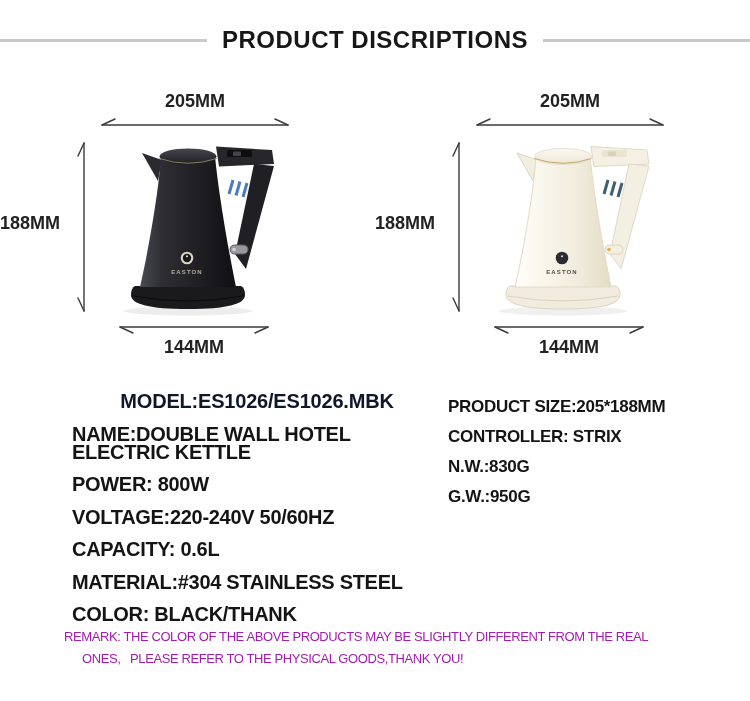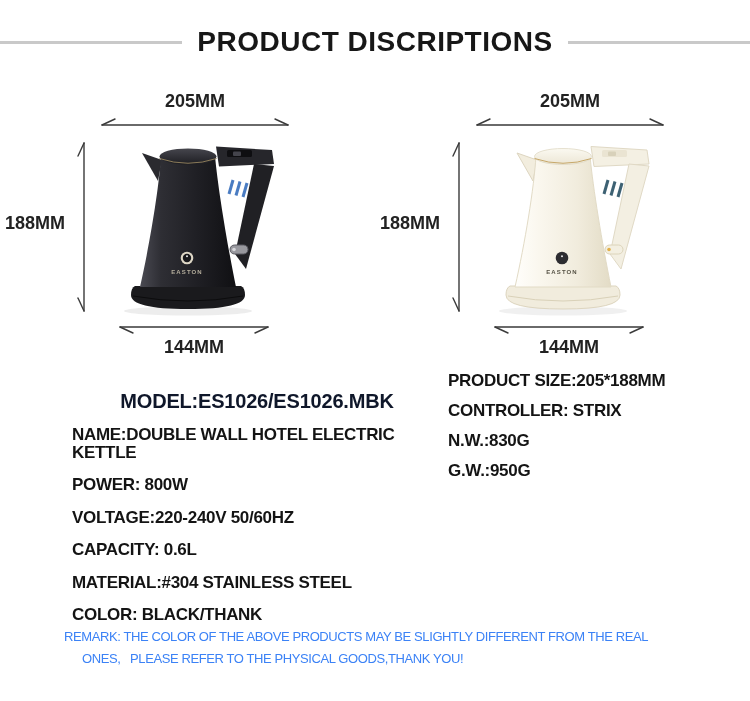--- a/index.html
+++ b/index.html
@@ -3,28 +3,28 @@
 <meta charset="utf-8">
 <style>
   html,body{margin:0;padding:0;background:#ffffff;}
   .page{
     position:relative;width:750px;height:701px;background:#ffffff;
     font-family:"Liberation Sans",sans-serif;color:#1b1b1b;overflow:hidden;
   }
   
   .header{position:absolute;top:26px;left:0;right:0;display:flex;align-items:center;gap:15px;}
   .header .rule{flex:1;height:3px;background:#c9c9c9;}
-  .header .title{font-size:28px;font-weight:bold;letter-spacing:.5px;white-space:nowrap;color:#171717;}
+  .header .title{font-size:24px;font-weight:bold;letter-spacing:.5px;white-space:nowrap;color:#171717;}
   
   .figure{position:absolute;top:85px;width:375px;height:300px;padding-left:14px;}
   .figure.black{left:0;}
   .figure.ivory{left:375px;}
   .dim-label{position:absolute;font-size:18px;font-weight:bold;color:#222;letter-spacing:0;}
   .dim-label.top{left:100px;top:6px;width:190px;text-align:center;}
-  .dim-label.left{left:0;top:128px;width:70px;text-align:center;}
+  .dim-label.left{left:0;top:128px;width:70px;text-align:left;}
   .dim-label.bottom{left:118px;top:252px;width:152px;text-align:center;}
   .dim-arrow{position:absolute;}
   .dim-arrow.top{left:100px;top:30px;}
   .dim-arrow.left{left:74px;top:56px;}
   .dim-arrow.bottom{left:118px;top:238px;}
   .dim-arrow line{stroke:#3a3a3a;stroke-width:1.4;stroke-linecap:round;}
   .kettle{position:absolute;left:108px;top:53px;}
   
   .v-black .k-base{fill:#1a1a1d;}
   .v-black .k-base-seam{stroke:#000;opacity:.55;}
@@ -57,26 +57,26 @@
   .v-ivory .k-switch{fill:#f3efe1;stroke:#dcd4ba;}
   .v-ivory .k-switch-dot{fill:#e2b04a;}
   .v-ivory .k-logo-ring{fill:#2d2d31;}
   .v-ivory .k-logo-core{fill:#2d2d31;}
   .v-ivory .k-brand{fill:#555144;}
   .k-base-seam,.k-lid-rim{fill:none;stroke-width:1;}
   .k-stripe{stroke-width:3;stroke-linecap:butt;}
   .k-brand{font-family:"Liberation Sans",sans-serif;font-weight:bold;letter-spacing:1.1px;}
   
   .specs-left{position:absolute;left:72px;top:390px;width:370px;}
-  .specs-right{position:absolute;left:448px;top:372px;width:290px;}
+  .specs-right{position:absolute;left:448px;top:398px;width:290px;}
   .spec-model{font-size:20px;font-weight:bold;letter-spacing:-.2px;line-height:22px;margin-bottom:14px;color:#0f172a;text-align:center;}
-  .specs-left .spec-row{font-size:17px;font-weight:bold;letter-spacing:-.3px;line-height:17.5px;margin-bottom:15px;color:#141414;}
+  .specs-left .spec-row{font-size:20px;font-weight:bold;letter-spacing:-.3px;line-height:17.5px;margin-bottom:15px;color:#141414;}
   .specs-right .spec-row{font-size:17px;font-weight:bold;letter-spacing:-.3px;line-height:18px;margin-bottom:12px;color:#141414;}
   
-  .remark{position:absolute;top:629px;left:0;width:750px;color:#3b82f6;font-weight:normal;}
+  .remark{position:absolute;top:629px;left:0;width:750px;color:#a21caf;font-weight:normal;}
   .remark-line{font-size:13px;letter-spacing:-.4px;line-height:16px;white-space:pre;}
   .remark-line.l1{padding-left:64px;margin-bottom:6px;}
   .remark-line.l2{padding-left:82px;}
 </style>
 </head>
 <body>
 
 <svg width="0" height="0" style="position:absolute" aria-hidden="true">
   <defs>
     <linearGradient id="gBodyBlack" x1="0" y1="0" x2="1" y2="0">

